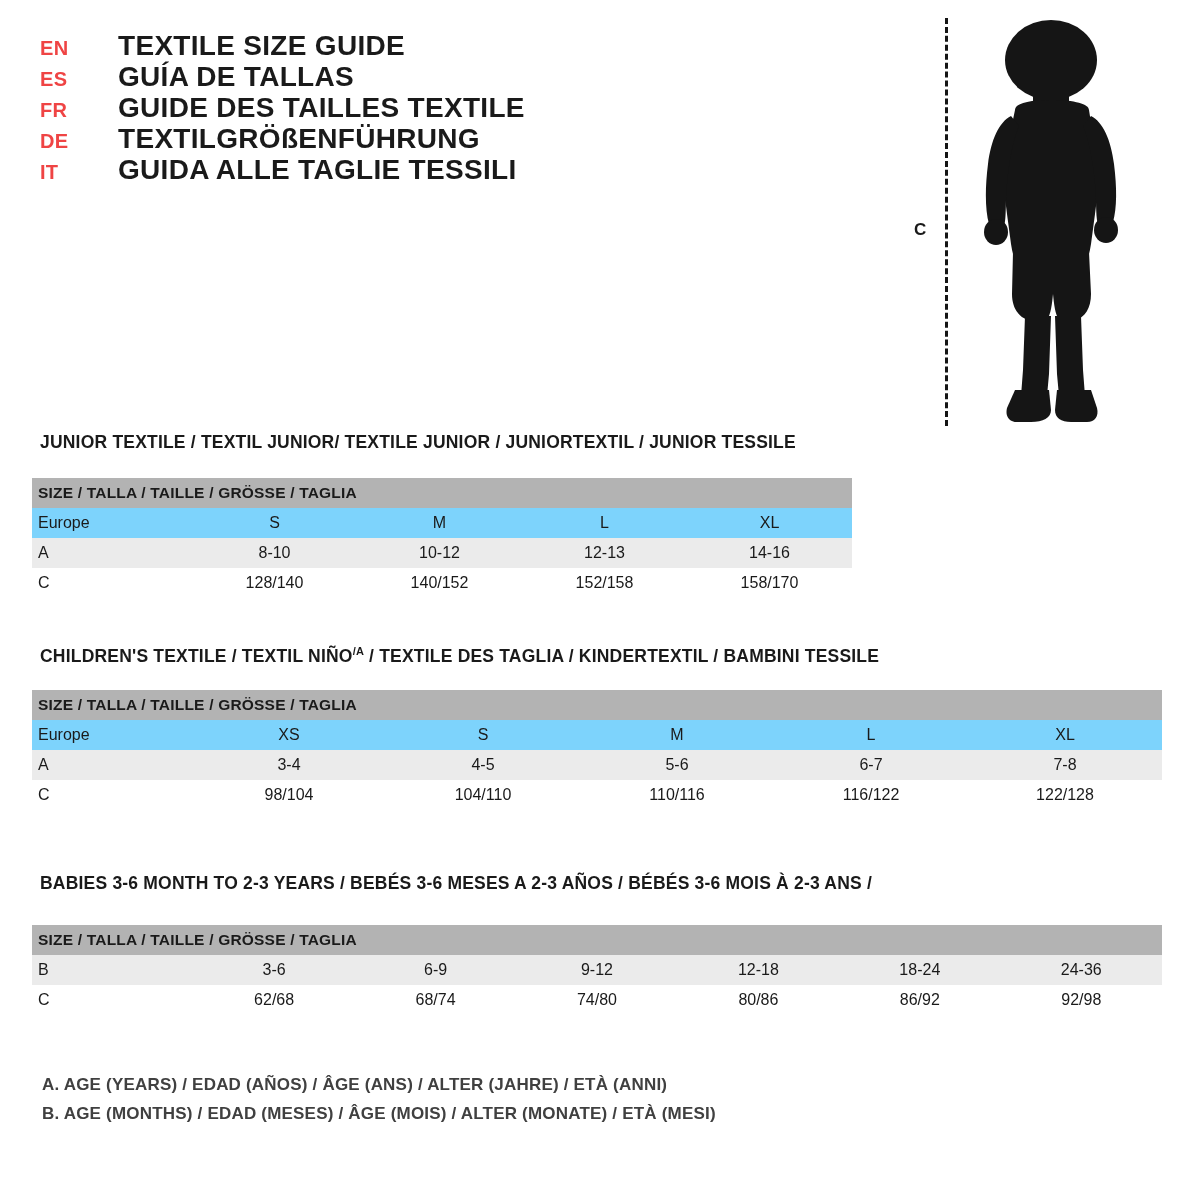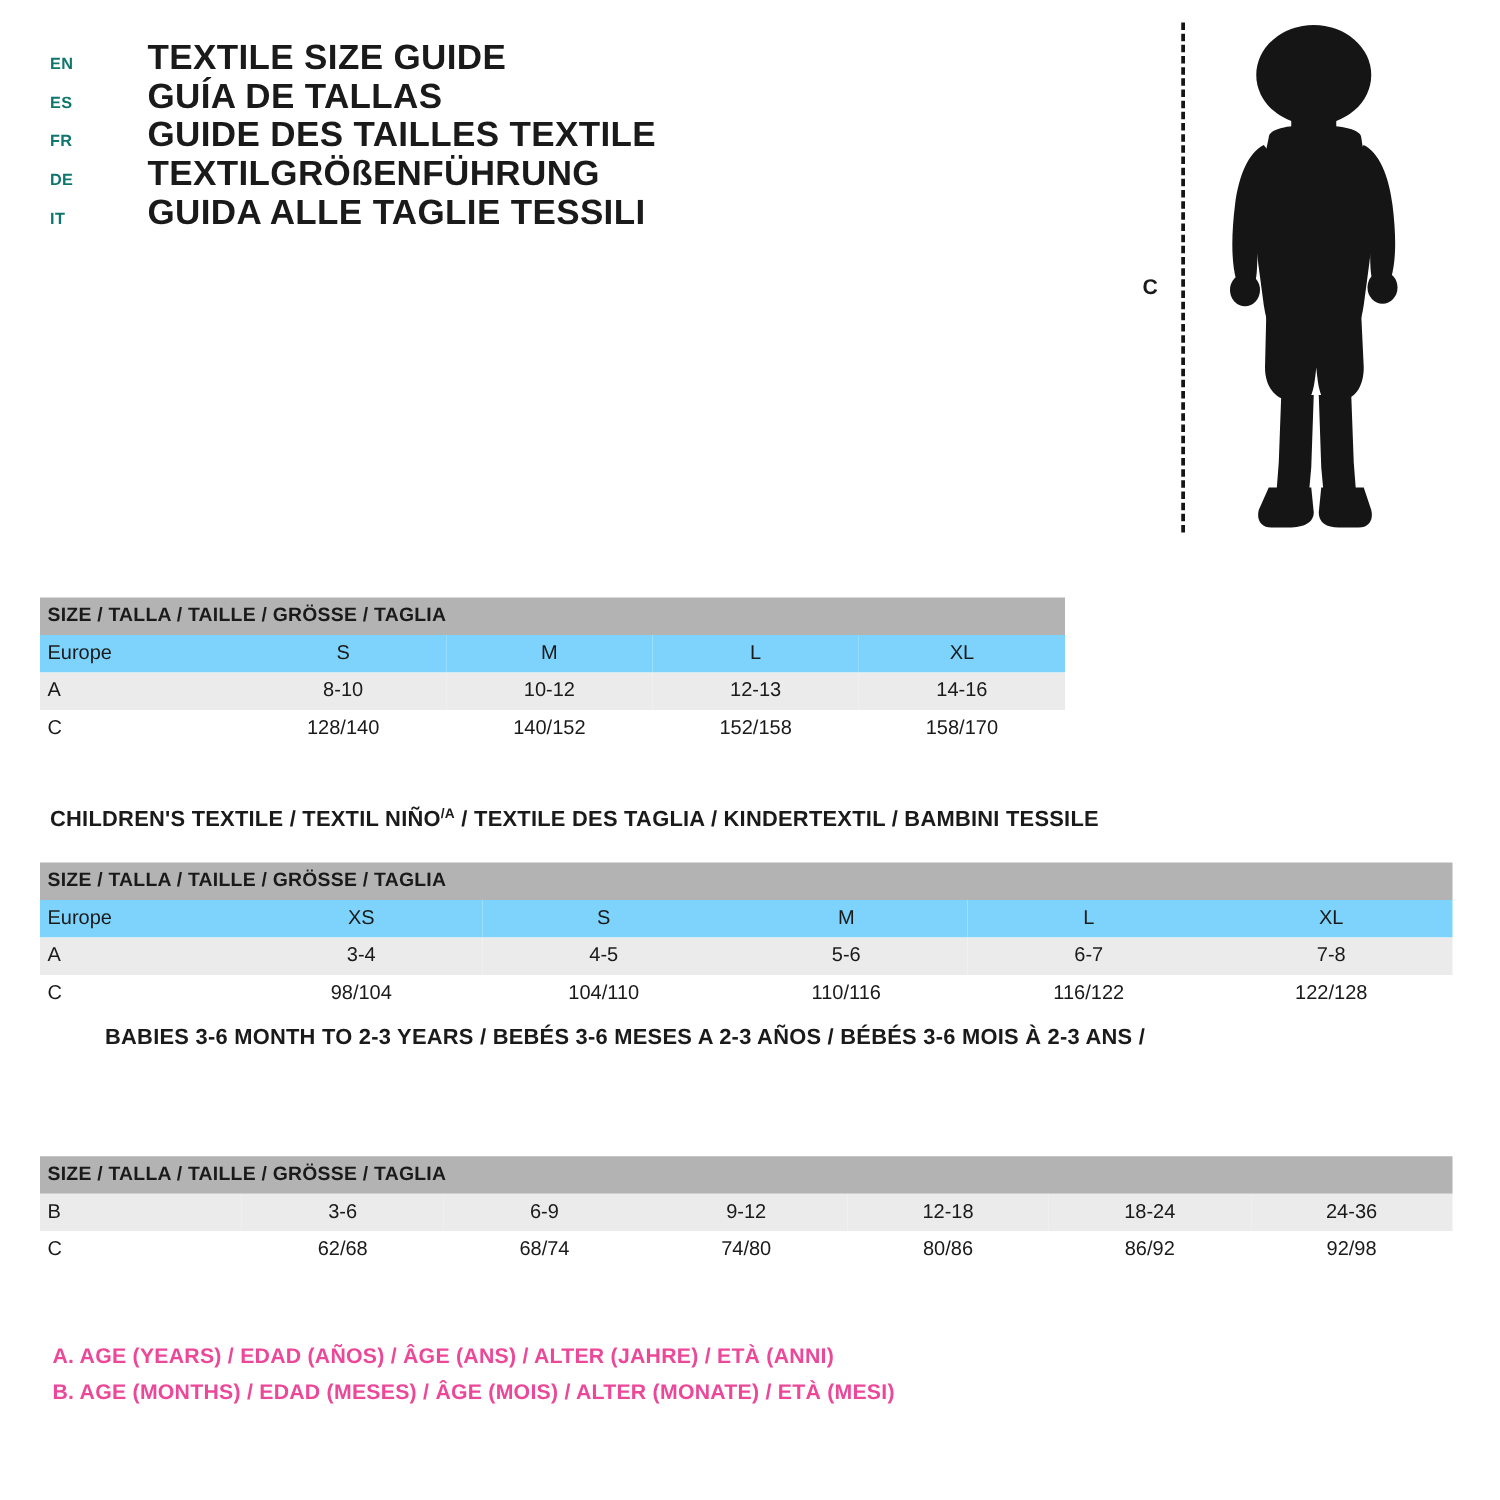--- a/index.html
+++ b/index.html
@@ -30,24 +30,24 @@
     top: 30px;
     width: 560px;
   }
   .lang-row {
     display: flex;
     align-items: baseline;
     height: 31px;
   }
   .lang-code {
     width: 78px;
-    font-size: 13px;
+    font-size: 20px;
     font-weight: bold;
     letter-spacing: 0.3px;
-    color: #0f766e;
+    color: #ef4444;
   }
   .lang-text {
     font-size: 28px;
     font-weight: bold;
     letter-spacing: 0.3px;
     color: #1a1a1a;
     white-space: nowrap;
   }
 
   
@@ -154,21 +154,21 @@
     position: absolute;
     left: 42px;
     top: 1070px;
     width: 1000px;
   }
   .legend-line {
     font-size: 17px;
     font-weight: bold;
     letter-spacing: 0.2px;
     line-height: 29px;
-    color: #ec4899;
+    color: #404040;
     white-space: nowrap;
   }
   .sup {
     font-size: 11px;
     vertical-align: super;
   }
 </style>
 </head>
 <body>
 
@@ -255,20 +255,21 @@
 
         <path d="M100 298 L126 298 L128 352 L130 378 L104 378 L102 356 Z"></path>
 
         <path d="M60 372 L94 372 L96 392 C96 400 88 404 76 404 L62 404 C54 404 50 398 52 390 Z"></path>
 
         <path d="M102 372 L136 372 L142 390 C144 398 140 404 132 404 L116 404 C106 404 100 400 100 392 Z"></path>
       </g>
     </svg>
   </div>
 
+  <div class="sec-title" style="top:432px;">JUNIOR TEXTILE / TEXTIL JUNIOR/ TEXTILE JUNIOR / JUNIORTEXTIL / JUNIOR TESSILE</div>
 
   <table class="tbl" id="tbl-junior">
     <colgroup>
       <col class="col-lbl">
         <col class="col-v">
         <col class="col-v">
         <col class="col-v">
         <col class="col-v">
     </colgroup>
     <tbody>
@@ -334,21 +335,21 @@
         <td class="row-label">C</td>
         <td class="cell-c">98/104</td>
         <td class="cell-c">104/110</td>
         <td class="cell-c">110/116</td>
         <td class="cell-c">116/122</td>
         <td class="cell-c">122/128</td>
       </tr>
     </tbody>
   </table>
 
-  <div class="sec-title two-line" style="top:814px;margin-left:44px;">
+  <div class="sec-title two-line" style="top:868px;">
     <div>BABIES 3-6 MONTH TO 2-3 YEARS / BEBÉS 3-6 MESES A 2-3 AÑOS / BÉBÉS 3-6 MOIS À 2-3 ANS /</div>
   </div>
 
   <table class="tbl" id="tbl-babies">
     <colgroup>
       <col class="col-lbl">
         <col class="col-v">
         <col class="col-v">
         <col class="col-v">
         <col class="col-v">

